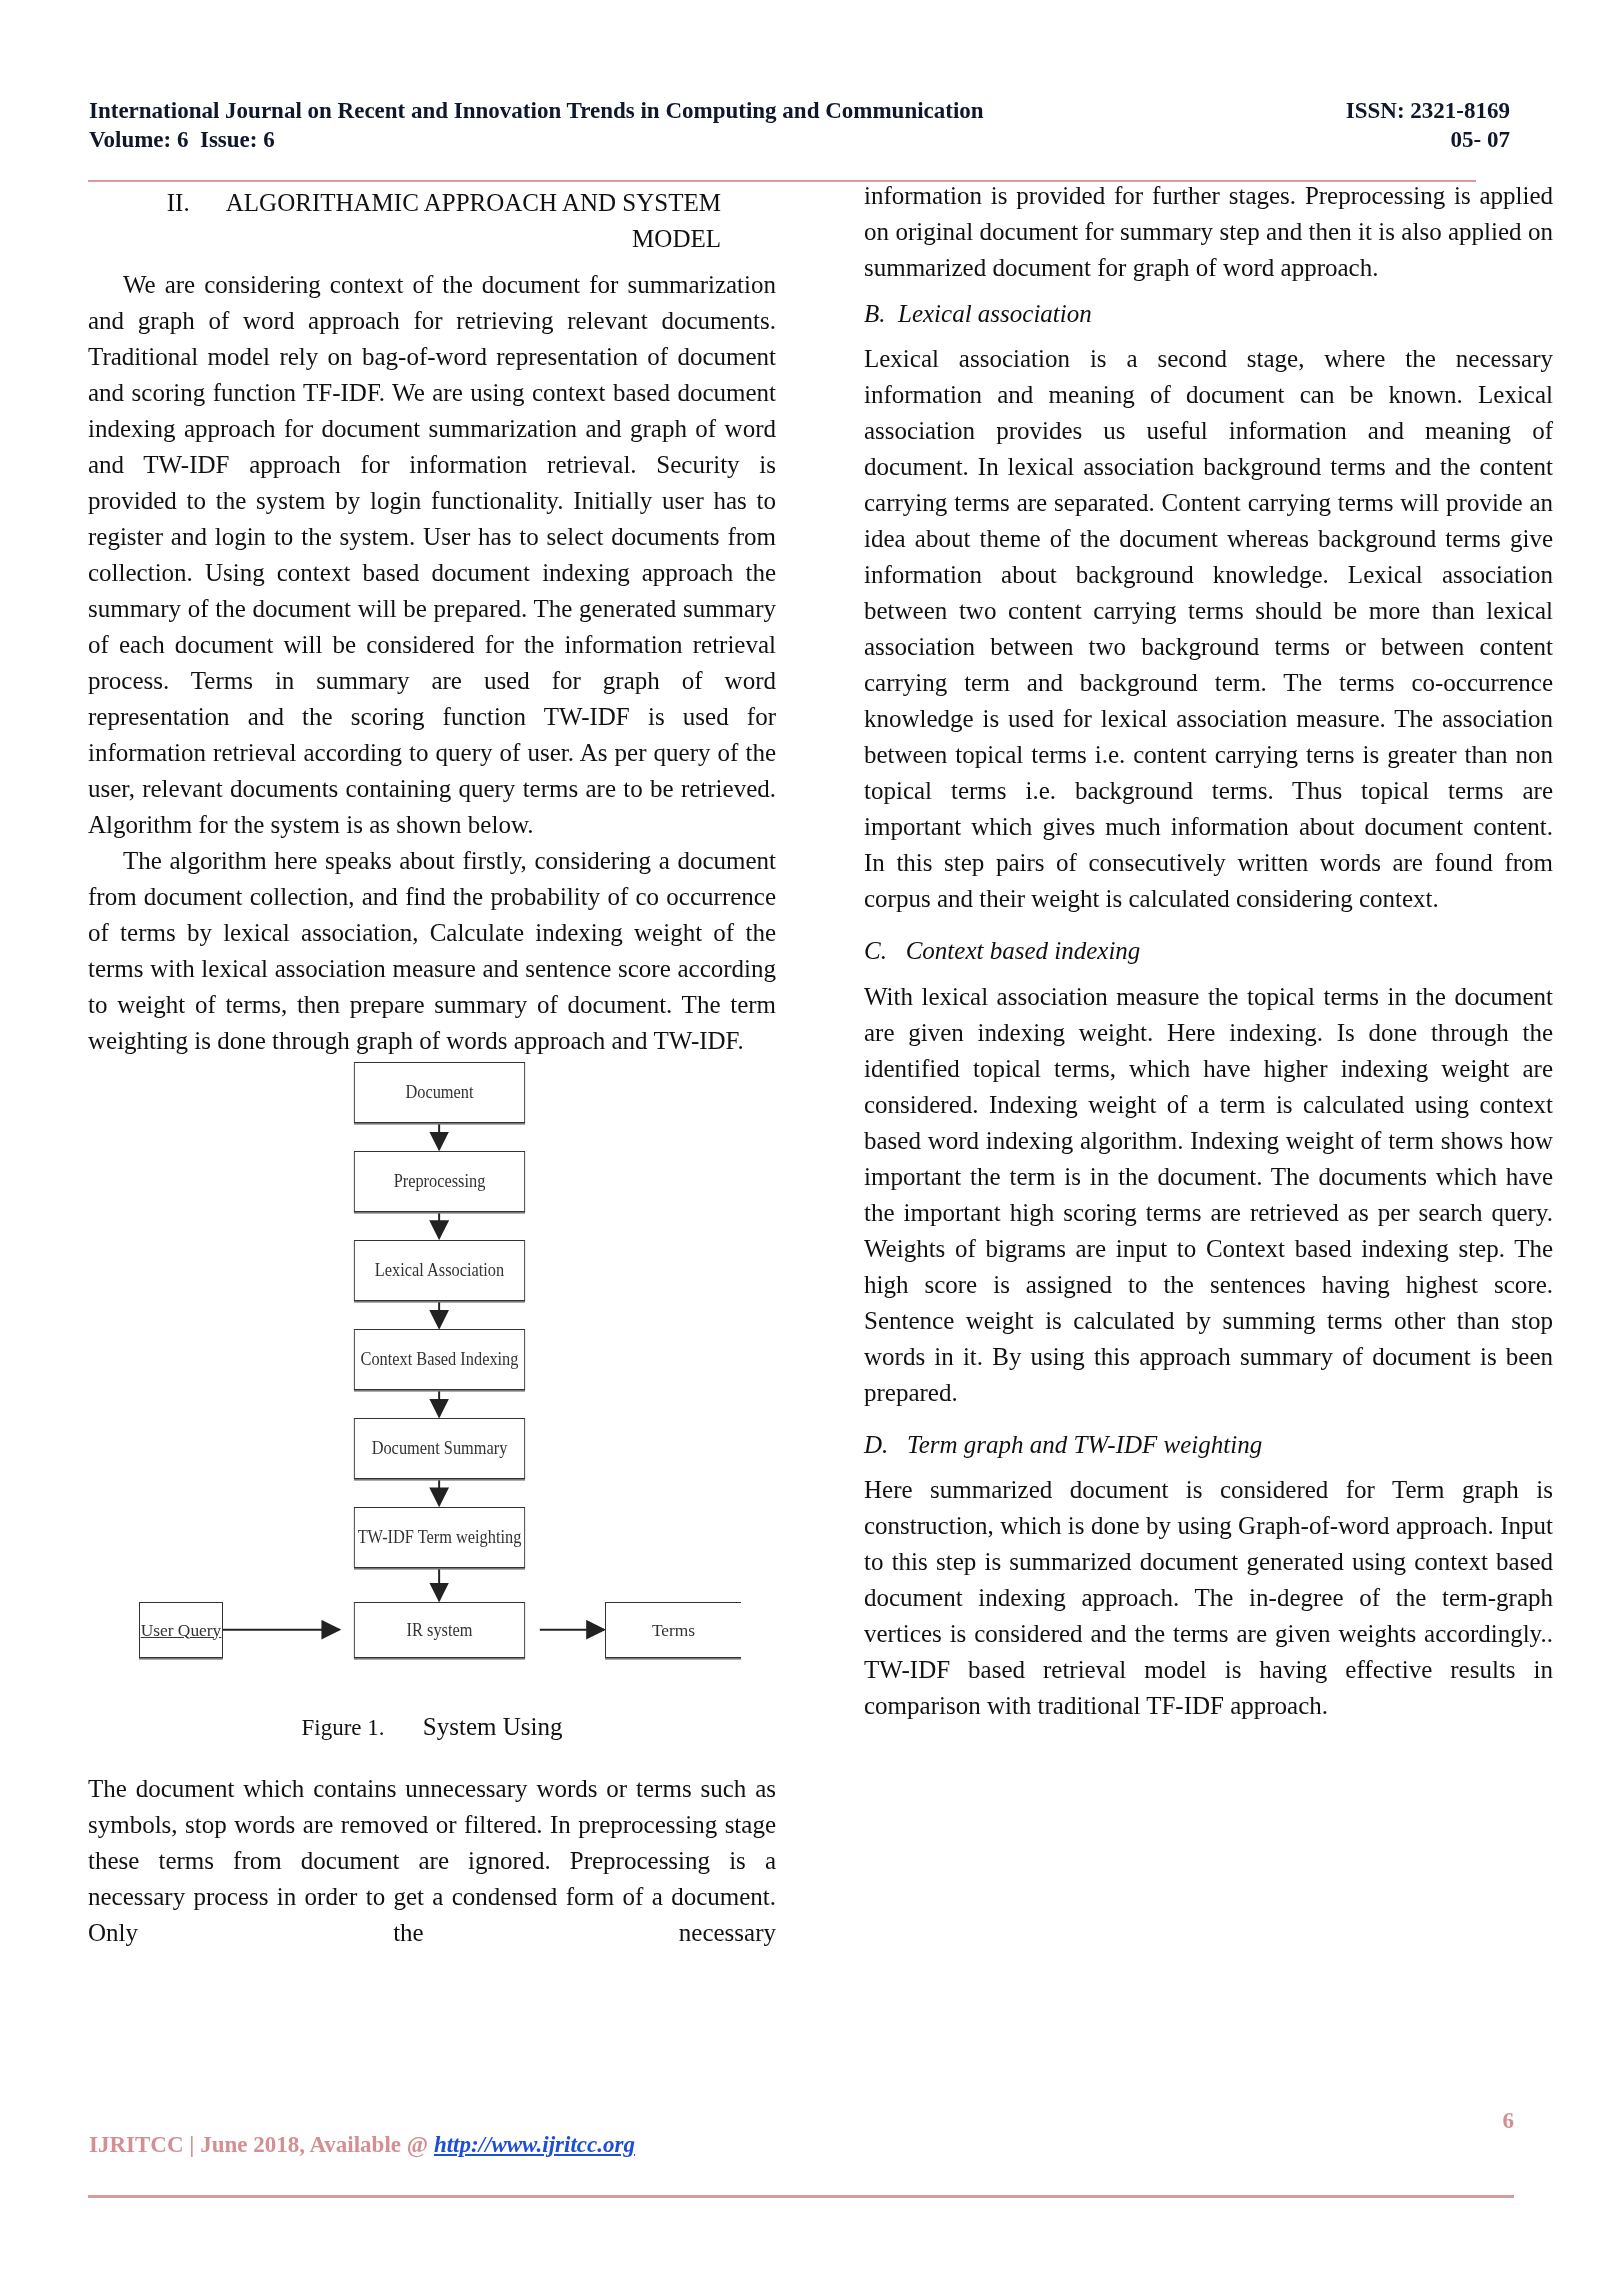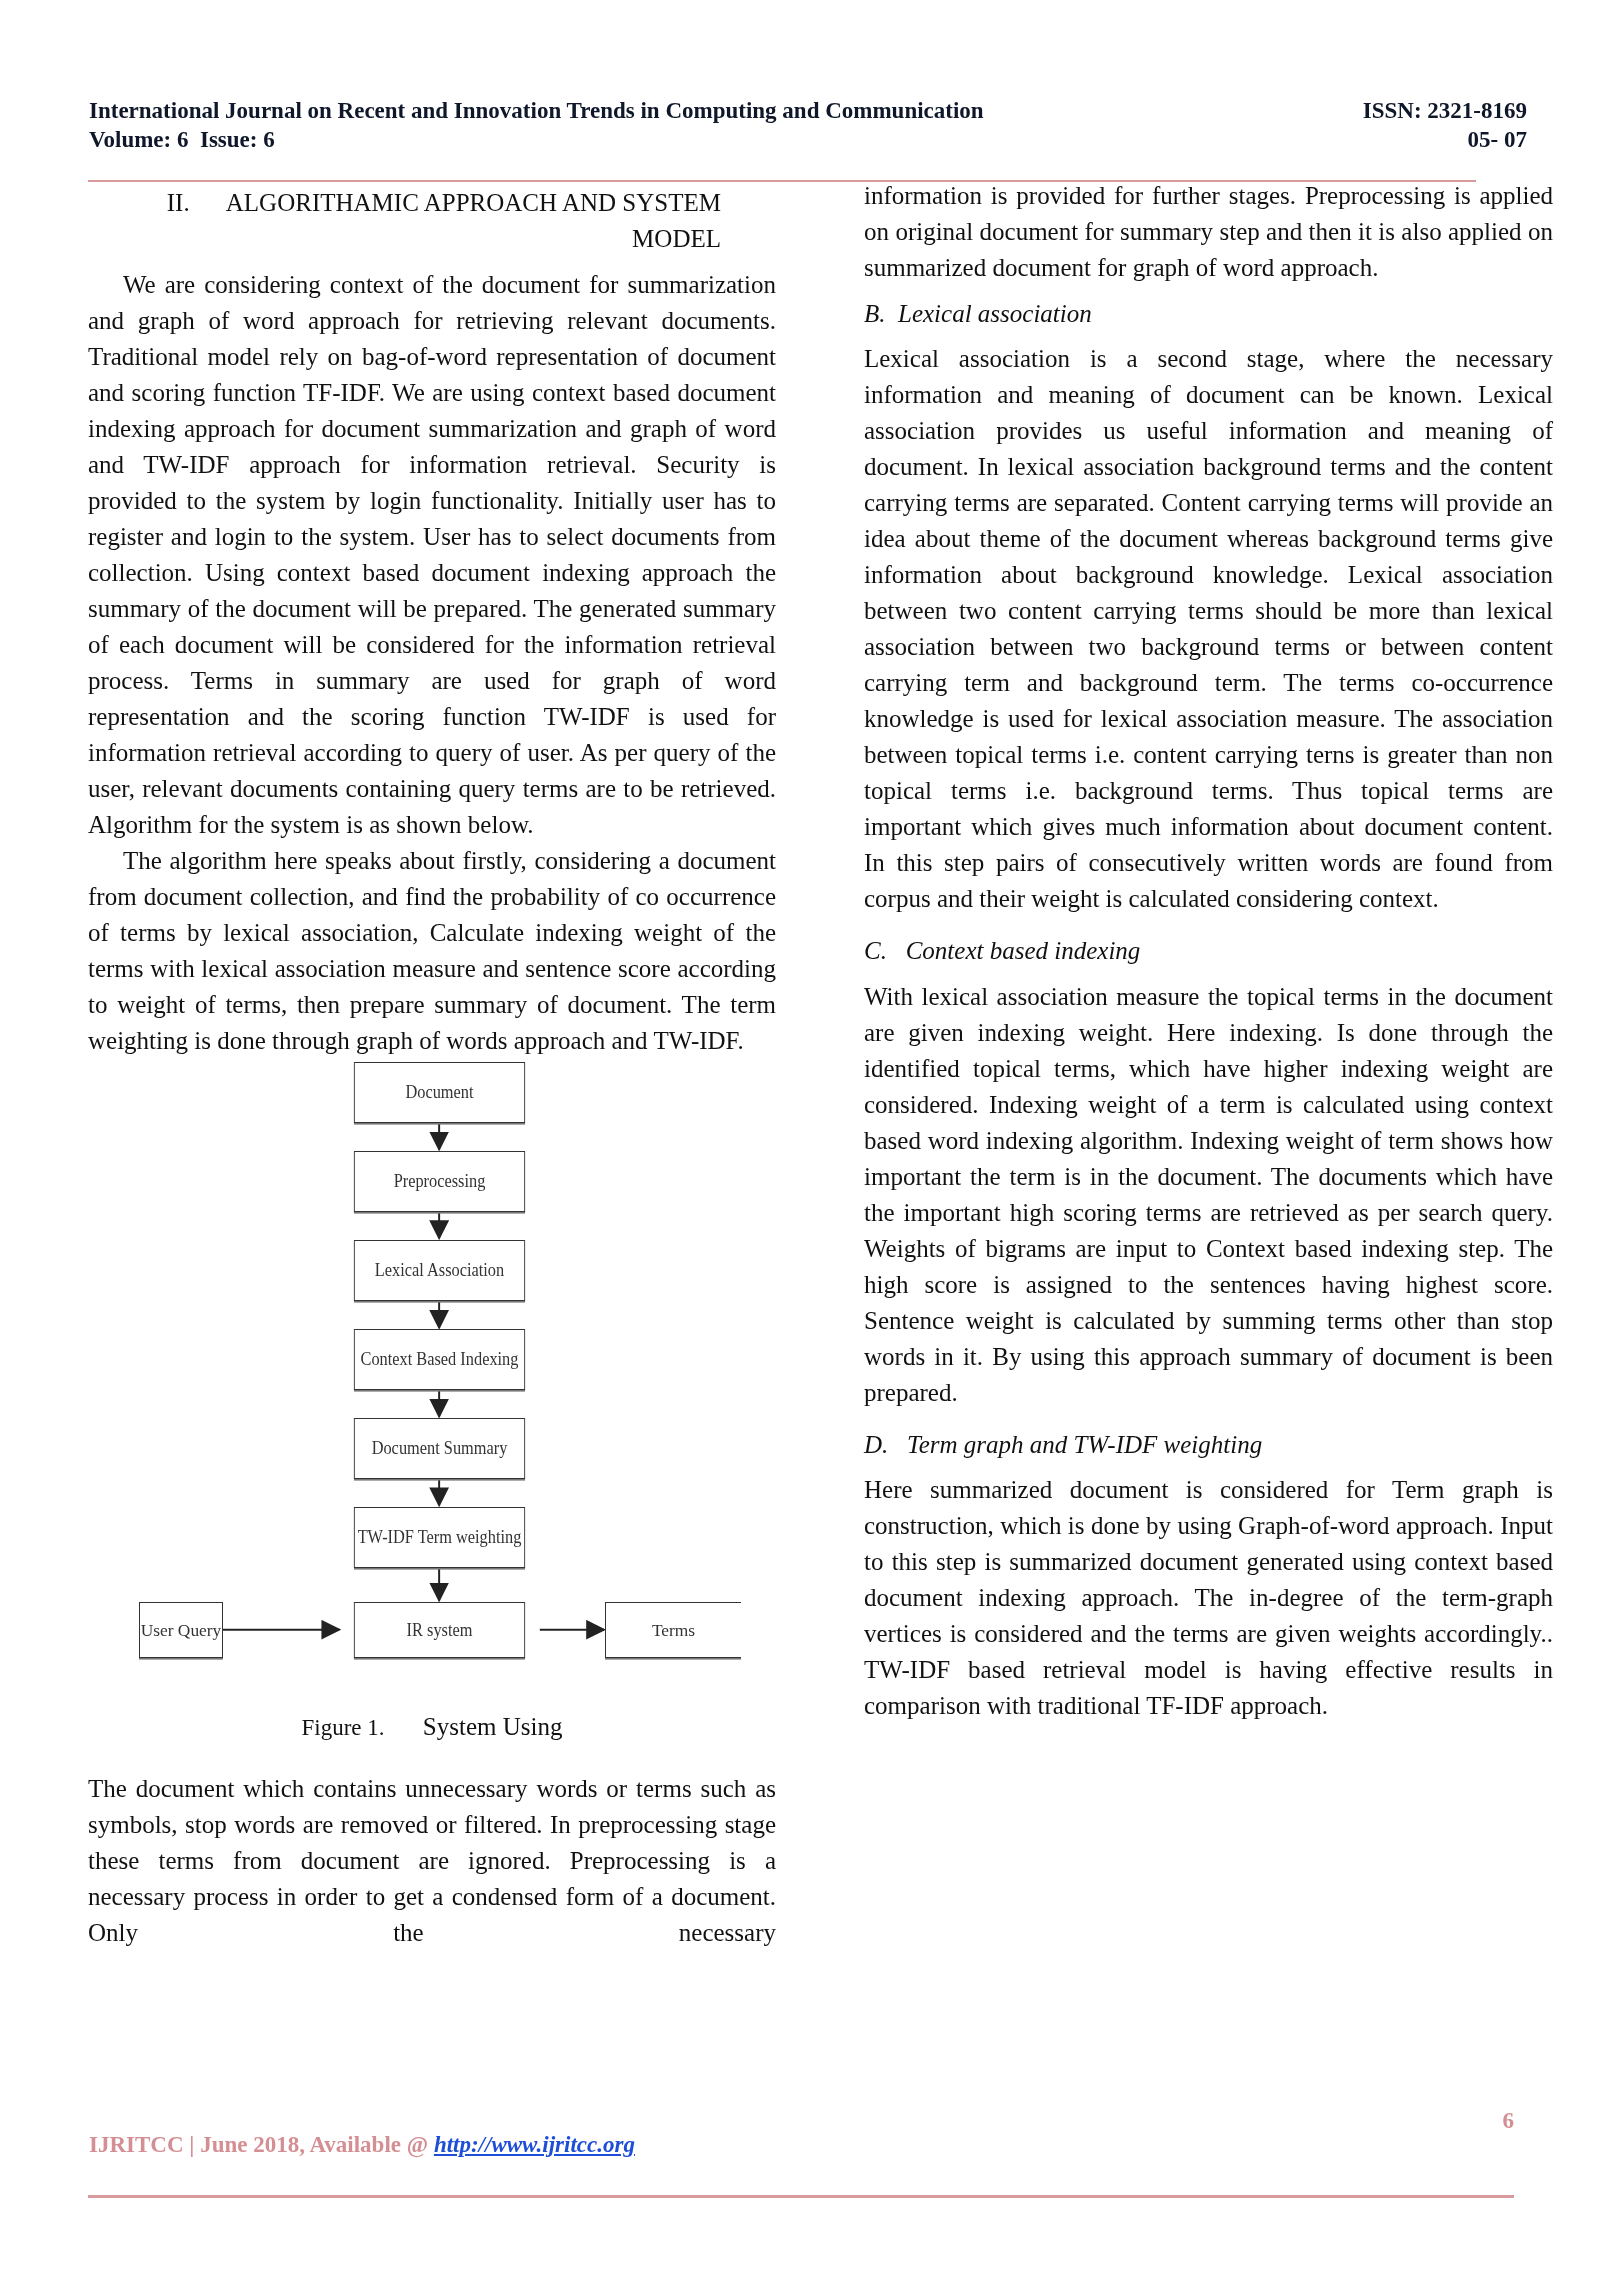--- a/index.html
+++ b/index.html
@@ -1,21 +1,21 @@
 <!DOCTYPE html>
 <html style="font-size:12.7px"><head>
 <meta charset="utf-8">
 <style>
   html, body { margin:0; padding:0; background:#ffffff; }
   body { width:1623px; height:2295px; position:relative; overflow:hidden;
          font-family:"Liberation Serif", serif; color:#111; }
   .hdr { position:absolute; font-family:"Liberation Serif", serif; font-weight:bold;
          color:#0f172a; font-size:23px; line-height:28.5px; }
   .hdr-left { left:89px; top:97px; }
-  .hdr-right { right:96px; top:97px; text-align:right;margin-left:31px; }
+  .hdr-right { right:113px; top:97px; text-align:right;margin-left:31px; }
   .rule { position:absolute; height:2.4px; background:#d99a9d; }
   .rule-top { left:88px; top:180px; width:1388px; }
   .rule-bottom { left:88px; top:2195px; width:1426px; height:3.2px; }
 
   .col { position:absolute; font-size:25px; line-height:36px; text-align:justify; }
   .col-left { left:88px; top:185px; width:688px; }
   .col-right { left:825px; top:178px; width:689px;margin-left:39px; }
   .col p { margin:0; }
   .indent { text-indent:35px; }
   .sec-title { text-align:right; margin:0; font-size:25px; line-height:36px; }
@@ -75,21 +75,21 @@
         <line x1="570" y1="720" x2="651" y2="720" marker-end="url(#ah)"></line>
       </g>
     </svg>
     <div class="box" style="left:252px;top:3.2px;width:197px;height:59px;">Document</div>
     <div class="box" style="left:252px;top:92px;width:197px;height:59px;">Preprocessing</div>
     <div class="box" style="left:252px;top:181px;width:197px;height:59px;">Lexical Association</div>
     <div class="box" style="left:252px;top:270px;width:197px;height:59px;">Context Based Indexing</div>
     <div class="box" style="left:252px;top:359px;width:197px;height:59px;">Document Summary</div>
     <div class="box" style="left:252px;top:448px;width:197px;height:59px;">TW-IDF Term weighting</div>
     <div class="box" style="left:252px;top:543px;width:197px;height:54px;">IR system</div>
-    <div class="box" style="left:51px;top:543px;width:82px;height:54px;transform:none;font-size:17.4px;">User Query</div>
+    <div class="box" style="left:51px;top:543px;width:82px;height:54px;transform:none;font-size:17.4px;text-decoration:underline;">User Query</div>
     <div class="box" style="left:517px;top:543px;width:135px;height:54px;transform:none;border-right:none;font-size:17.4px;">Terms</div>
   </div>
 
   <p class="caption">
     <span class="cap-fig">Figure 1.</span>
     <span class="cap-title">System Using</span>
   </p>
   <div class="gap-m"></div>
   <div class="gap-s"></div>
   <p style="text-align-last:justify">The document which contains unnecessary words or terms such as symbols, stop words are removed or filtered. In preprocessing stage these terms from document are ignored. Preprocessing is a necessary process in order to get a condensed form of a document. Only the necessary</p>

